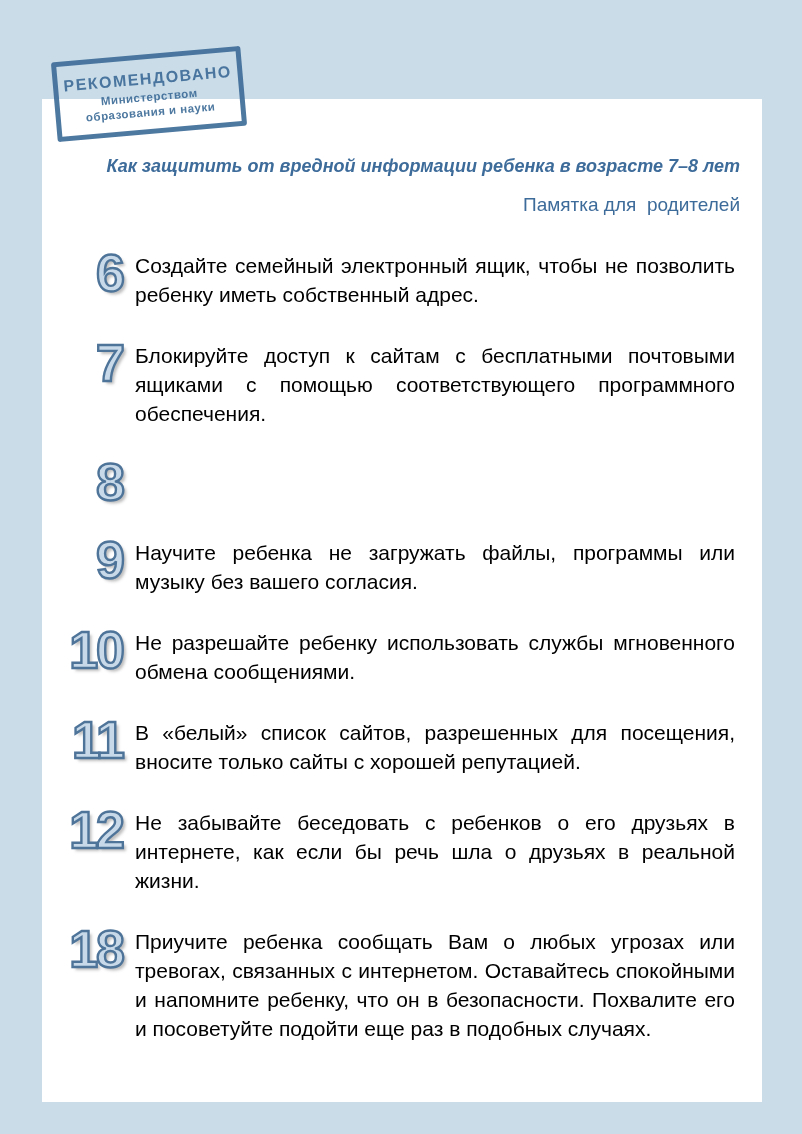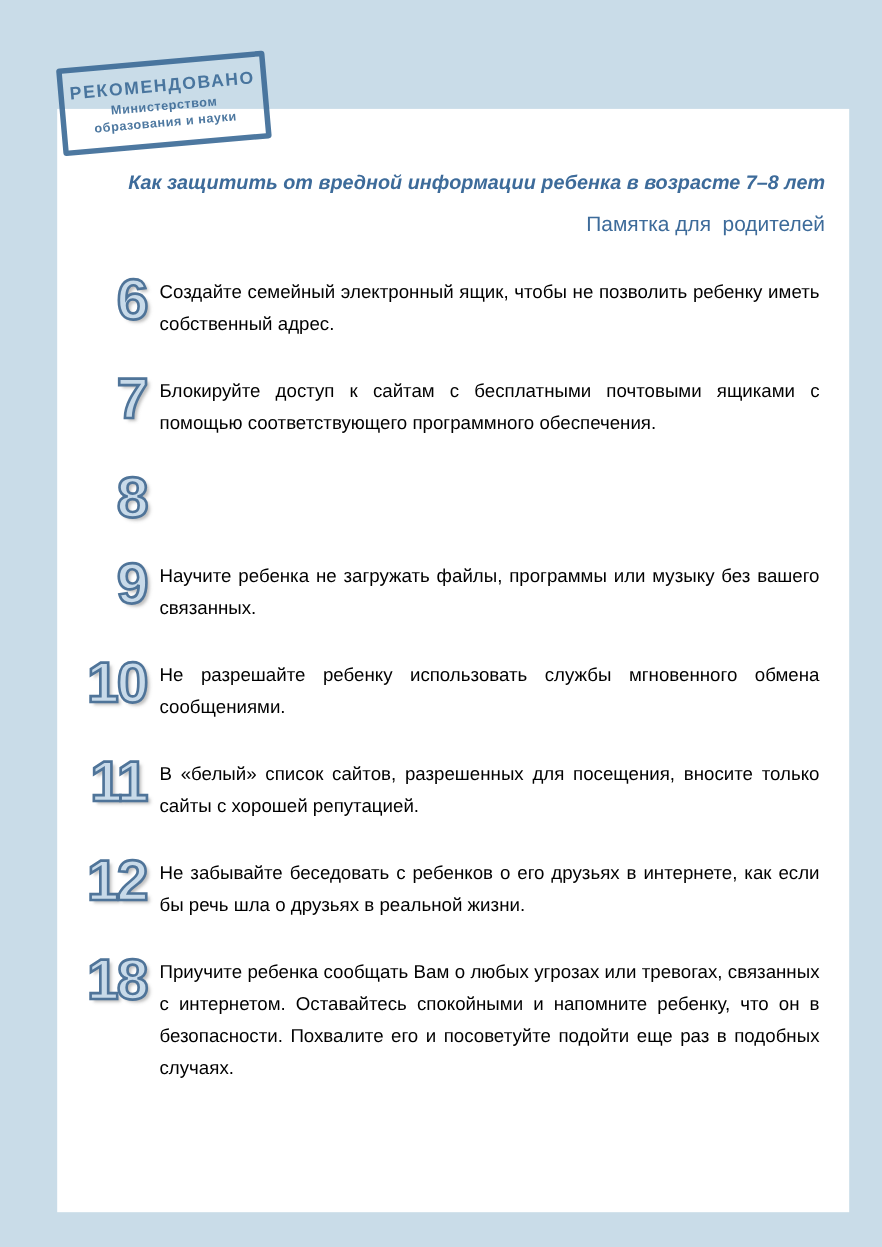--- a/index.html
+++ b/index.html
@@ -17,21 +17,21 @@
     font-family: "Liberation Sans", sans-serif;
     overflow: hidden;
   }
   .canvas {
     position: relative;
     width: 802px; height: 1134px;
     background: var(--bg);
   }
   .sheet {
     position: absolute;
-    left: 52px; top: 99px;
+    left: 42px; top: 99px;
     width: 720px; height: 1003px;
     background: var(--sheet);
     padding-left: 48px;
   }
   .stamp {
     position: absolute;
     left: 54px; top: 54px;
     width: 190px; height: 80px;
     border: 5px solid var(--stamp);
     border-radius: 3px;
@@ -96,21 +96,21 @@
     font-size: 52px;
     font-weight: 700;
     line-height: 48px;
     letter-spacing: -2px;
     color: var(--num-fill);
     -webkit-text-stroke: 2.4px var(--num-stroke);
     text-shadow: 3px 3px 3px rgba(110,110,110,0.45);
   }
   .txt {
     flex: 1;
-    font-size: 17px;
+    font-size: 21px;
     line-height: 29px;
     color: var(--body-text);
     text-align: justify;
     text-align-last: left;
     padding-top: 2px;
   }
 </style>
 </head>
 <body>
 
@@ -134,21 +134,21 @@
         <div class="num">7</div>
         <div class="txt">Блокируйте доступ к сайтам с бесплатными почтовыми ящиками с помощью соответствующего программного обеспечения.</div>
       </div>
 
       <div class="item">
         <div class="num">8</div>
       </div>
 
       <div class="item">
         <div class="num">9</div>
-        <div class="txt">Научите ребенка не загружать файлы, программы или музыку без вашего связанных.</div>
+        <div class="txt">Научите ребенка не загружать файлы, программы или музыку без вашего согласия.</div>
       </div>
 
       <div class="item">
         <div class="num">10</div>
         <div class="txt">Не разрешайте ребенку использовать службы мгновенного обмена сообщениями.</div>
       </div>
 
       <div class="item">
         <div class="num">11</div>
         <div class="txt">В «белый» список сайтов, разрешенных для посещения, вносите только сайты с хорошей репутацией.</div>

